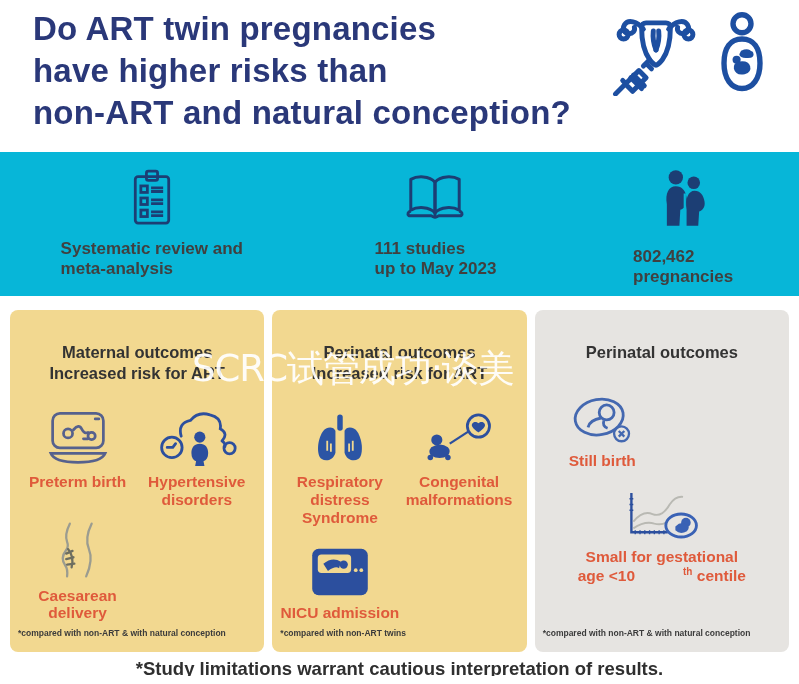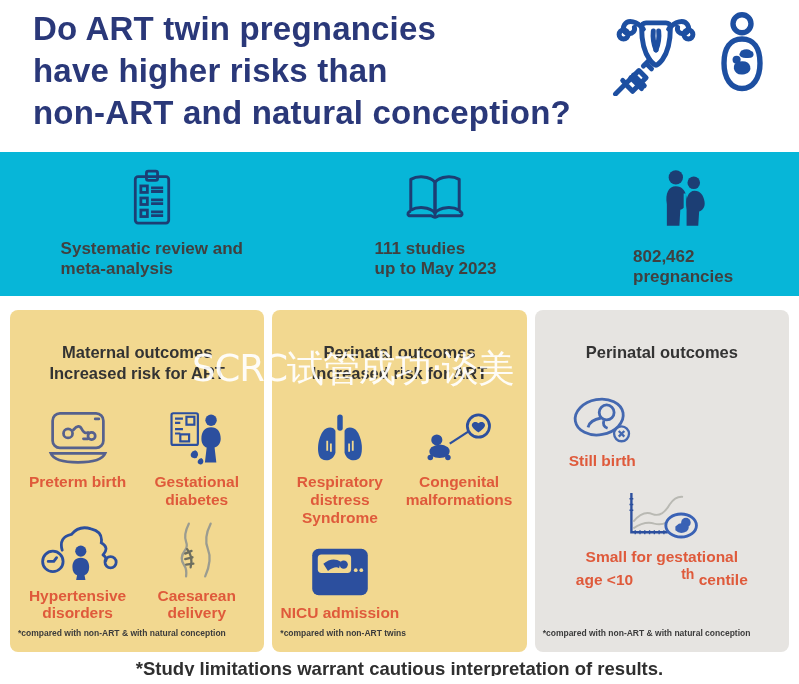--- a/index.html
+++ b/index.html
@@ -32,21 +32,21 @@
   .card.gray{background:#e6e4e1;}
   .card-title{margin-top:22px;text-align:center;color:#333333;font-weight:800;
               font-size:16.5px;line-height:1.27;}
   .card-title .ln{display:block;}
   .grid{display:grid;grid-template-columns:1fr 1fr;row-gap:13px;margin-top:24px;}
   .outcome{display:flex;flex-direction:column;align-items:center;}
   .outcome.span2{grid-column:1 / -1;}
   .oicon{height:58px;display:flex;align-items:flex-end;justify-content:center;margin-bottom:7px;}
   .olabel{color:#df5a3b;font-weight:700;font-size:15.5px;line-height:1.15;text-align:center;}
   .olabel .ln{display:block;}
-  .olabel sup{font-size:14px;padding-left:48px;}
+  .olabel sup{font-size:10px;padding-left:48px;}
   .footnote{margin-top:auto;text-align:left;color:#3b3b3b;font-weight:700;font-size:8.5px;
             padding-bottom:4px;}
 
   
   .watermark{position:absolute;left:192px;top:344px;z-index:40;color:#ffffff;opacity:.93;
              font-size:37px;letter-spacing:-1px;white-space:nowrap;pointer-events:none;
              font-family:"DejaVu Sans", sans-serif;}
   .footer{position:absolute;left:0;top:658px;width:799px;text-align:center;color:#2f2f2f;
           font-weight:700;font-size:18.5px;}
 
@@ -179,43 +179,20 @@
               </g>
             </svg>
           </span>
           <div class="olabel">
             <span class="ln">Preterm birth</span>
             <span class="ln"></span>
           </div>
         </div>
         <div class="outcome">
           <span class="oicon">
-            <svg viewBox="0 0 66 66" width="60" height="58">
-              <g fill="none" stroke="#2c4f9e" stroke-width="2.5">
-                <rect x="4" y="6" width="30" height="36" rx="2"></rect>
-                <path d="M8 12 h9 M8 17 h6"></path>
-                <rect x="21" y="10" width="9" height="9"></rect>
-                <path d="M8 24 h9 M8 29 h6"></path>
-                <rect x="14" y="30" width="10" height="8"></rect>
-              </g>
-              <g fill="#2c4f9e">
-                <circle cx="49" cy="14" r="6.5"></circle>
-                <path d="M49 22 c-7 0 -11 5 -11 13 c0 6 3 9 6 10 l-2 17 h13 l-2 -17 c4 -1 7 -5 7 -10 c0 -8 -4 -13 -11 -13 z"></path>
-                <path d="M31 48 q4 2 3 6 q-1 4 -5 3 q-4 -1 -3 -5 q1 -3 5 -4 z"></path>
-                <path d="M38 57 q3 2 2 5 q-1 3 -4 2 q-3 -1 -2 -4 q1 -2 4 -3 z"></path>
-              </g>
-            </svg>
-          </span>
-          <div class="olabel">
-            <span class="ln">Gestational</span>
-            <span class="ln">diabetes</span>
-          </div>
-        </div>
-        <div class="outcome">
-          <span class="oicon">
             <svg viewBox="0 0 90 58" width="84" height="54">
               <g fill="none" stroke="#2c4f9e" stroke-width="3" stroke-linecap="round">
                 <path d="M28 26 q-4 -14 10 -17 q8 -10 21 -6 q13 3 11 15 q9 5 2 13"></path>
                 <circle cx="18" cy="38" r="11"></circle>
                 <path d="M13 38 h6 l3 -4"></path>
                 <circle cx="80" cy="39" r="6"></circle>
                 <path d="M72 31 q4 3 3 6"></path>
               </g>
               <g fill="#2c4f9e">
                 <circle cx="48" cy="27" r="6"></circle>

